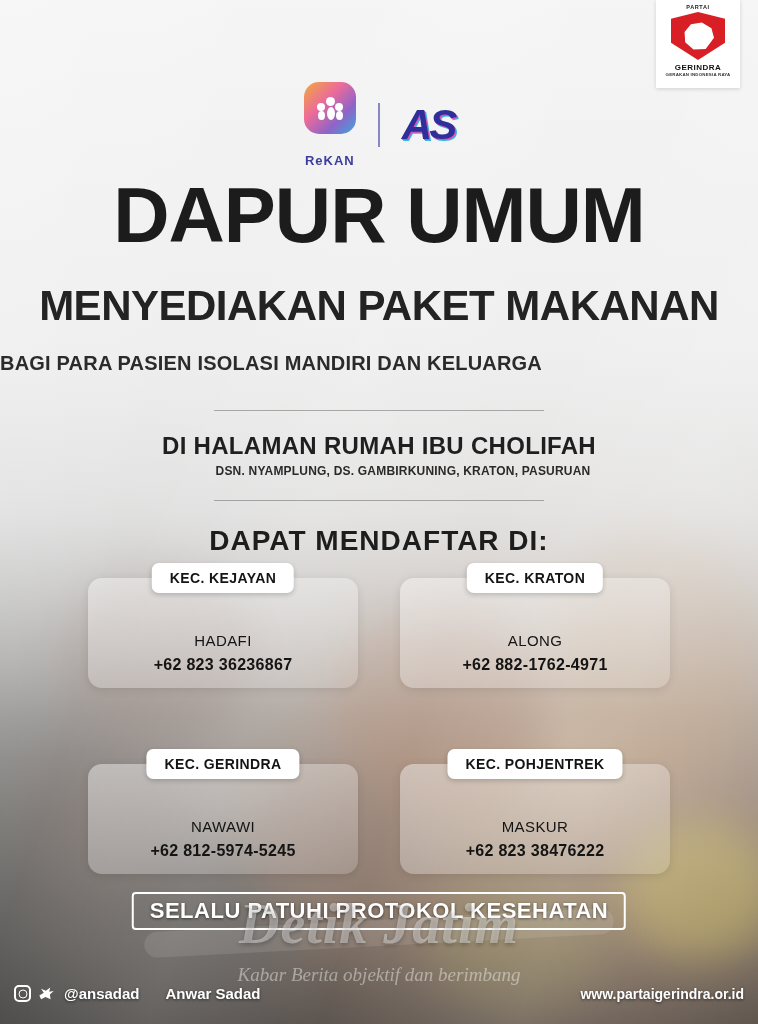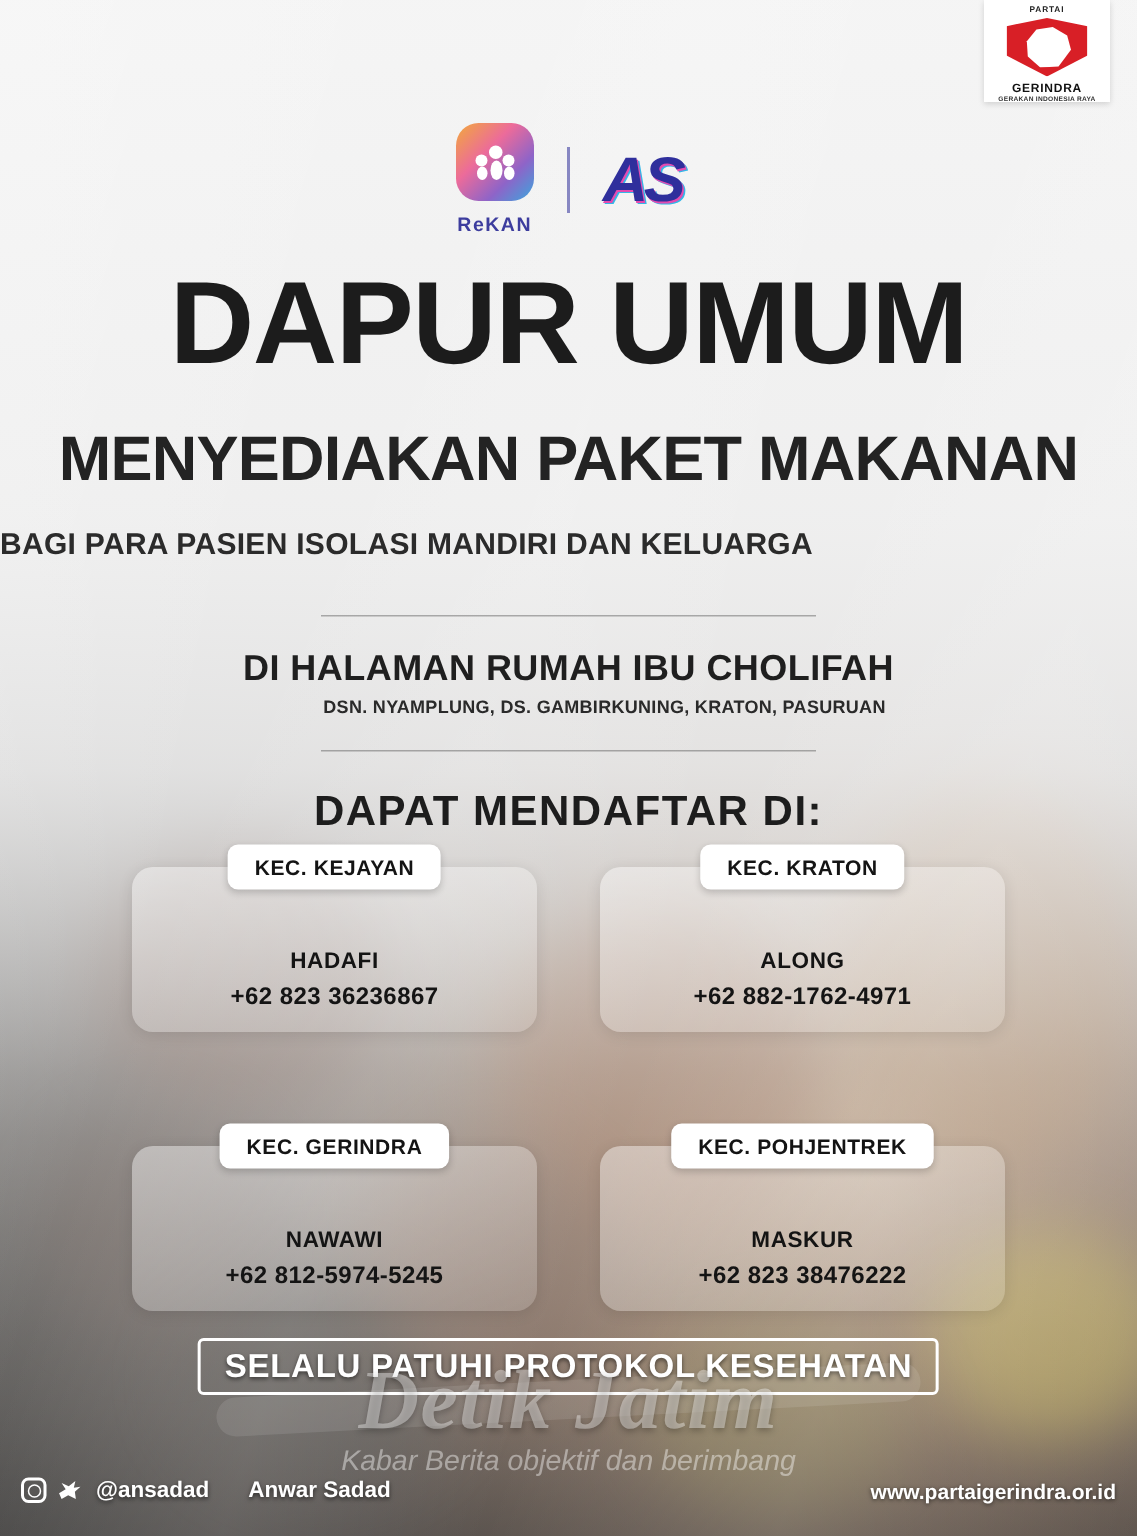--- a/index.html
+++ b/index.html
@@ -40,21 +40,21 @@
   .diag {
     position:absolute; inset:0;
     background: linear-gradient(108deg, rgba(255,255,255,0.20) 0%, rgba(255,255,255,0.0) 28%, rgba(255,255,255,0.10) 44%, rgba(255,255,255,0.0) 60%, rgba(255,255,255,0.12) 78%, rgba(255,255,255,0.0) 100%);
     pointer-events:none;
   }
   .content { position:absolute; inset:0; }
 
   
   .gerindra {
     position:absolute; right:18px; top:0;
-    width:84px; height:68px;
+    width:84px; height:88px;
     background:#fff;
     display:flex; flex-direction:column; align-items:center;
     padding-top:4px;
     box-shadow:0 1px 4px rgba(0,0,0,.15);
   }
   .gerindra .ger-top { font-size:5.5px; letter-spacing:.6px; color:#222; font-weight:700; }
   .ger-shield {
     width:54px; height:48px; margin-top:2px;
     background:#d81f26;
     clip-path: polygon(50% 0%, 100% 14%, 100% 64%, 50% 100%, 0% 64%, 0% 14%);
@@ -73,21 +73,21 @@
     display:flex; align-items:center; justify-content:center; gap:22px;
   }
   .rekan { display:flex; flex-direction:column; align-items:center; }
   .rekan-mark {
     width:52px; height:52px; border-radius:15px;
     background:linear-gradient(135deg,#f2a93b 0%, #ec6b9a 38%, #8e64c8 70%, #3aa7dd 100%);
     display:flex; align-items:center; justify-content:center;
   }
   .rekan-figs { position:relative; width:30px; height:26px; }
   .rekan-figs i { position:absolute; background:#fff; border-radius:50%; }
-  .rekan-word { font-size:13px; font-weight:800; color:#3d3d9e; letter-spacing:1px; margin-top:8px; }
+  .rekan-word { font-size:13px; font-weight:800; color:#3d3d9e; letter-spacing:1px; margin-top:19px; }
   .logo-div { width:2px; height:44px; background:#6b6bb5; opacity:.8; }
   .as-logo {
     font-size:42px; font-weight:800; font-style:italic;
     color:#2f2f9c; letter-spacing:-3px; line-height:1;
     text-shadow: 1px 1px 0 #e44bb0, 2px 2px 0 #34b7e8;
   }
 
   
   .h1 {
     position:absolute; top:178px; left:0; right:0; text-align:center;
@@ -137,21 +137,21 @@
     padding-bottom:14px;
   }
   .card-row2 { margin-top:62px; }
   .kec {
     position:absolute; top:-15px; left:50%; transform:translateX(-50%);
     background:#fff; border-radius:7px;
     padding:7px 18px; font-size:14px; font-weight:800; color:#141414;
     letter-spacing:.4px; white-space:nowrap;
     box-shadow:0 2px 5px rgba(0,0,0,.18);
   }
-  .pname { font-size:15px; font-weight:700; color:#141414; letter-spacing:.4px; }
+  .pname { font-size:15px; font-weight:400; color:#141414; letter-spacing:.4px; }
   .pphone { font-size:16px; font-weight:700; color:#141414; margin-top:7px; letter-spacing:.3px; }
 
   
   .proto {
     position:absolute; top:892px; left:50%; transform:translateX(-50%);
     border:2px solid #fff; border-radius:4px;
     padding:4px 16px; font-size:22px; font-weight:800; color:#fff;
     letter-spacing:.5px; white-space:nowrap;
     text-shadow:0 1px 3px rgba(0,0,0,.55);
   }
@@ -185,22 +185,22 @@
   .wm {
     position:absolute; left:50%; bottom:38px; transform:translateX(-50%);
     text-align:center; pointer-events:none;
   }
   .wm-main {
     font-family:"Liberation Serif", serif; font-style:italic; font-weight:700;
     font-size:56px; color:rgba(255,255,255,.38);
     text-shadow:0 2px 4px rgba(0,0,0,.25); letter-spacing:1px; line-height:1;
   }
   .wm-sub {
-    font-family:Liberation Sans, sans-serif; font-style:italic;
-    font-size:19px; color:rgba(255,255,255,.42); margin-top:2px;
+    font-family:Liberation Serif, serif; font-style:italic;
+    font-size:19px; color:rgba(255,255,255,.42); margin-top:12px;
   }
   .wm-ribbon {
     position:absolute; left:50%; bottom:78px; transform:translateX(-50%) rotate(-3deg);
     width:470px; height:26px; border-radius:13px;
     background:rgba(255,255,255,.10); pointer-events:none;
   }
 </style>
 </head>
 <body>
 

